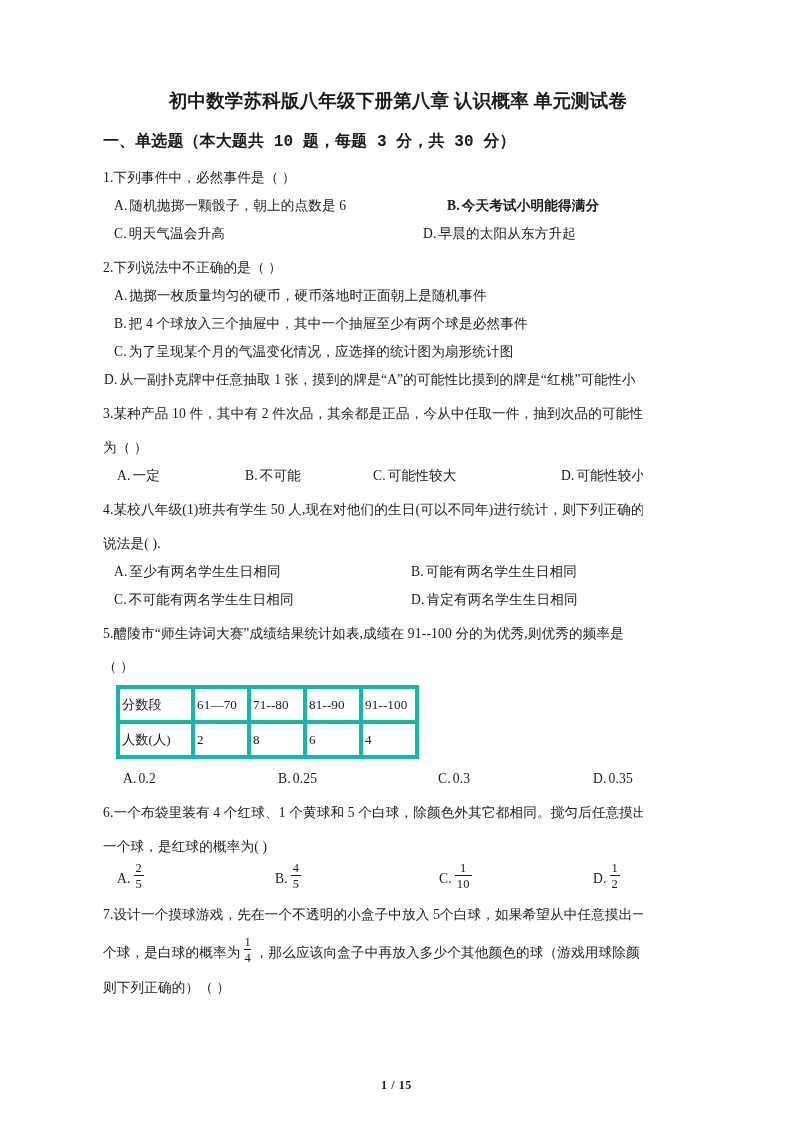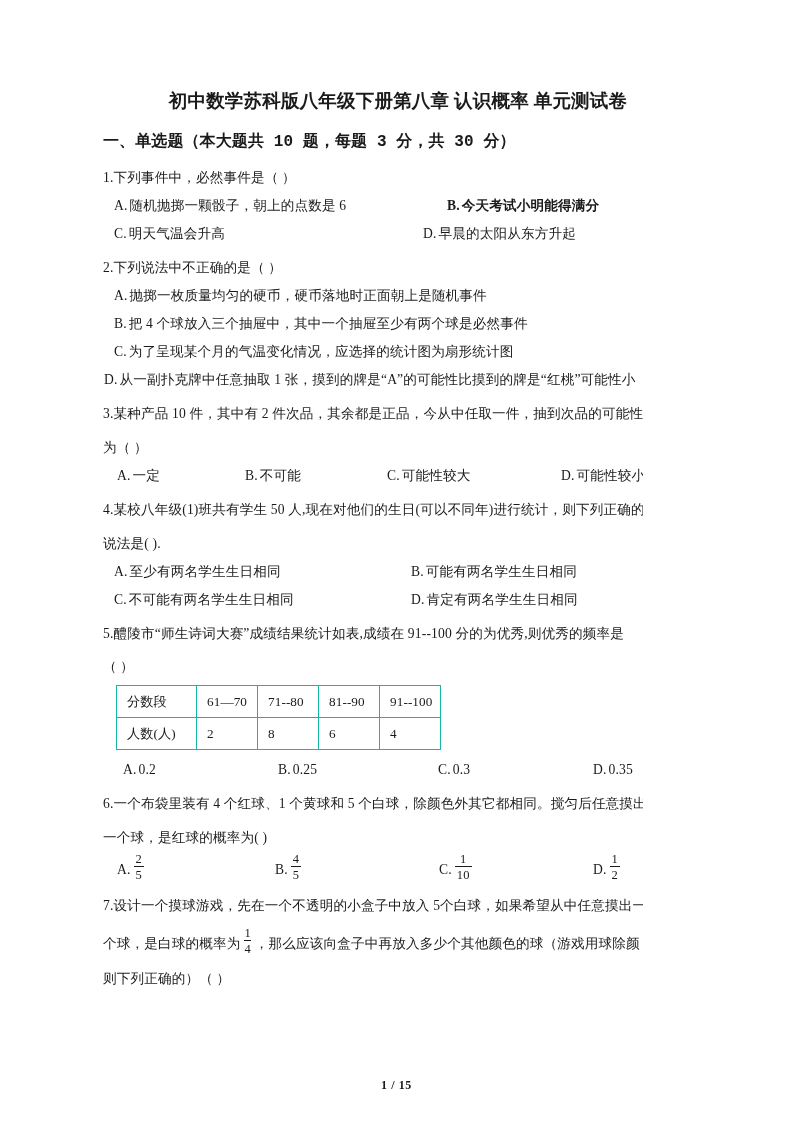--- a/index.html
+++ b/index.html
@@ -95,21 +95,21 @@
 
   
   .c2b .opt.a { left: 11px; }
   .c2b .opt.b { left: 308px; }
   .c2b .opt.c { left: 11px; }
   .c2b .opt.d { left: 308px; }
 
   
   .c4 .opt.a { left: 14px; }
   .c4 .opt.b { left: 142px; }
-  .c4 .opt.c { left: 284px; }
+  .c4 .opt.c { left: 270px; }
   .c4 .opt.d { left: 458px; }
 
   
   .c4b .opt.a { left: 20px; }
   .c4b .opt.b { left: 175px; }
   .c4b .opt.c { left: 335px; }
   .c4b .opt.d { left: 490px; }
 
   
   .c4c .opt.a { left: 14px; }
@@ -154,23 +154,23 @@
   }
 
   
   .score-table {
     border-collapse: collapse;
     margin: 4px 0 6px 13px;
     font-size: 13.2px;
     table-layout: fixed;
   }
   .score-table td {
-    border: 1px solid #14b8a6;
+    border: 4px solid #14b8a6;
     height: 31px;
-    padding: 0 1px 0 10px;
+    padding: 0 1px 0 2px;
     vertical-align: middle;
     letter-spacing: 0.1px;
     white-space: nowrap;
     overflow: hidden;
   }
   .score-table td.hdr-cell {
     width: 68px;
     text-align: left;
   }
   .score-table td.data-cell {

